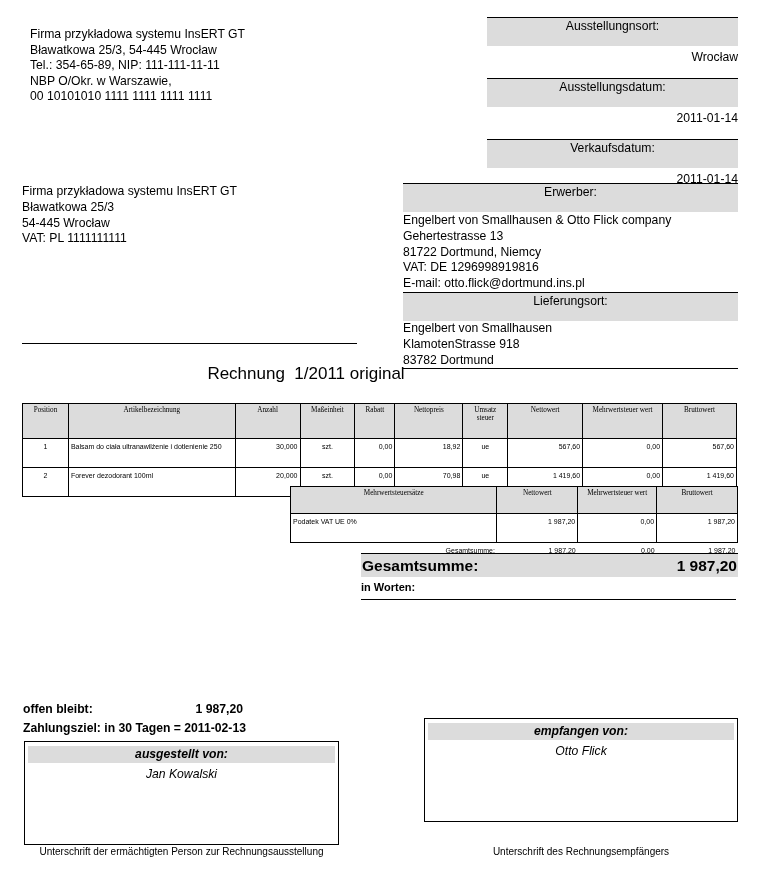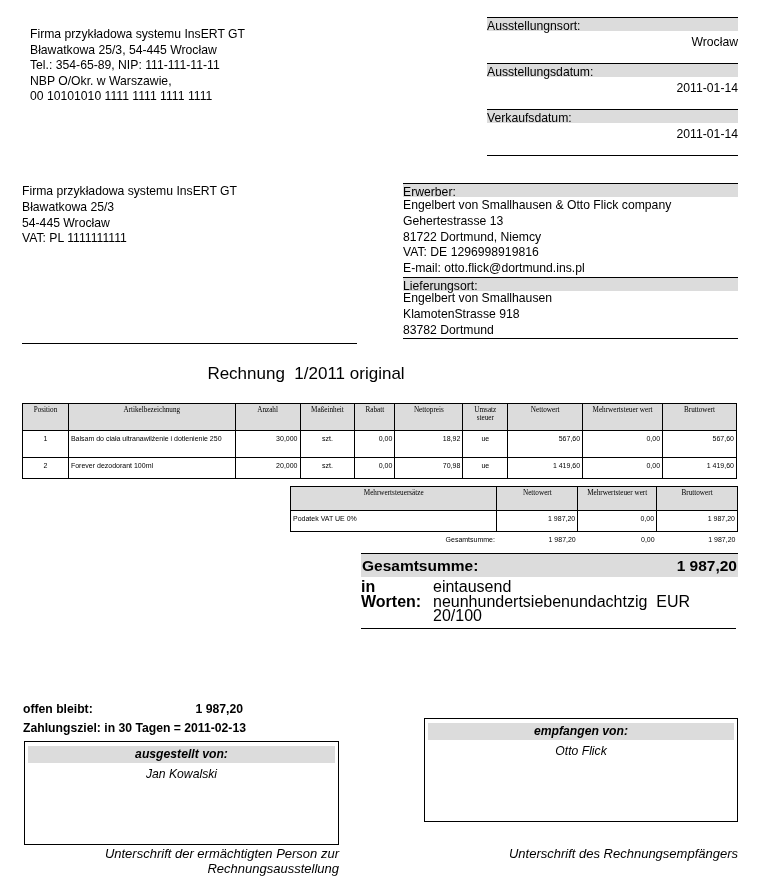--- a/index.html
+++ b/index.html
@@ -1,53 +1,53 @@
 <!DOCTYPE html>
 <html><head>
 <meta charset="utf-8">
 <style>
   * { box-sizing: border-box; margin: 0; padding: 0; }
   html, body { width: 762px; height: 893px; background: #ffffff; overflow: hidden; }
   body { position: relative; font-family: "Liberation Sans", sans-serif; color: #000; font-size: 12px; }
   .abs { position: absolute; }
   .seller-head { left: 30px; top: 27px; line-height: 15.6px; font-size: 12.2px; }
   .gray { background: #dcdcdc; }
-  .hdr { text-align: left; font-size: 12.2px; height: 14px; line-height: 17px; border-top: 1.5px solid #000; }
+  .hdr { text-align: center; font-size: 12.2px; height: 29px; line-height: 17px; border-top: 1.5px solid #000; }
   .val { text-align: right; font-size: 12.2px; height: 32px; line-height: 22px; }
   .rule { border-top: 1.5px solid #000; }
 
   .meta-box { left: 487px; top: 17px; width: 251px; }
 
   .party { font-size: 12.2px; line-height: 15.6px; }
   .party .line { white-space: nowrap; }
 
   .title { left: 0; width: 612px; top: 364px; text-align: center; font-size: 17px; }
   .title span { display: inline-block; margin-left: 0; }
 
   table.items { border-collapse: collapse; font-size: 7px; font-family: "Liberation Sans", sans-serif; }
-  table.items td, table.items th { border: 1px solid #000; padding: 8px 2px; vertical-align: top; }
+  table.items td, table.items th { border: 1px solid #000; padding: 16px 2px; vertical-align: top; }
   table.items th { background: #dcdcdc; font-family: "Liberation Serif", serif; font-weight: normal; text-align: center; font-size: 7.2px; line-height: 8px; padding-top: 2px; }
   table.items td.r { text-align: right; }
   table.items td.c { text-align: center; }
   table.items td.l { text-align: left; }
   table.items td { padding-top: 3px; line-height: 9px; }
 
   .sum-row td { border: none !important; }
 
   .total-box { left: 361px; top: 553px; width: 377px; }
   .total-bar { background: #dcdcdc; border-top: 1.5px solid #000; height: 24px; display: flex; justify-content: space-between; align-items: center; font-weight: bold; font-size: 15.5px; padding: 0 1px; }
-  .words { display: flex; font-size: 16px; line-height: 14.5px; margin-top: 3px; }
+  .words { display: flex; font-size: 11px; line-height: 14.5px; margin-top: 3px; }
   .words .lbl { font-weight: bold; width: 72px; flex: none; }
   .words .txt { width: 290px; }
 
   .pay { left: 23px; font-weight: bold; font-size: 12.2px; }
   .sig { border: 1.5px solid #000; height: 104px; font-style: italic; }
   .sig .shdr { background: #dcdcdc; margin: 4px 3px 0 3px; height: 17px; line-height: 17px; text-align: center; font-weight: bold; font-size: 12.2px; }
   .sig .sname { text-align: center; font-size: 12.2px; margin-top: 4px; }
-  .sigcap { font-size: 13px; text-align: right; font-style: italic; }
+  .sigcap { font-size: 10px; text-align: center; }
 </style>
 </head>
 <body>
 
 <div class="abs seller-head">
   <div>Firma przykładowa systemu InsERT GT</div>
   <div>Bławatkowa 25/3, 54-445 Wrocław</div>
   <div>Tel.: 354-65-89, NIP: 111-111-11-11</div>
   <div>NBP O/Okr. w Warszawie,</div>
   <div>00 10101010 1111 1111 1111 1111</div>
@@ -171,21 +171,20 @@
 </tbody>
   </table>
 
 <div class="abs total-box">
   <div class="total-bar">
     <span>Gesamtsumme:</span>
     <span>1 987,20</span>
   </div>
   <div class="words">
     <span class="lbl">in Worten:</span>
-    <span class="txt" style="white-space:pre-wrap;">eintausend neunhundertsiebenundachtzig  EUR 20/100</span>
   </div>
   <div class="rule" style="margin-top:4px; width:375px;"></div>
 </div>
 
 <div class="abs pay" style="top:702px; width:220px; display:flex; justify-content:space-between;">
   <span>offen bleibt:</span>
   <span>1 987,20</span>
 </div>
 <div class="abs pay" style="top:721px;">Zahlungsziel: in 30 Tagen = 2011-02-13</div>
 

